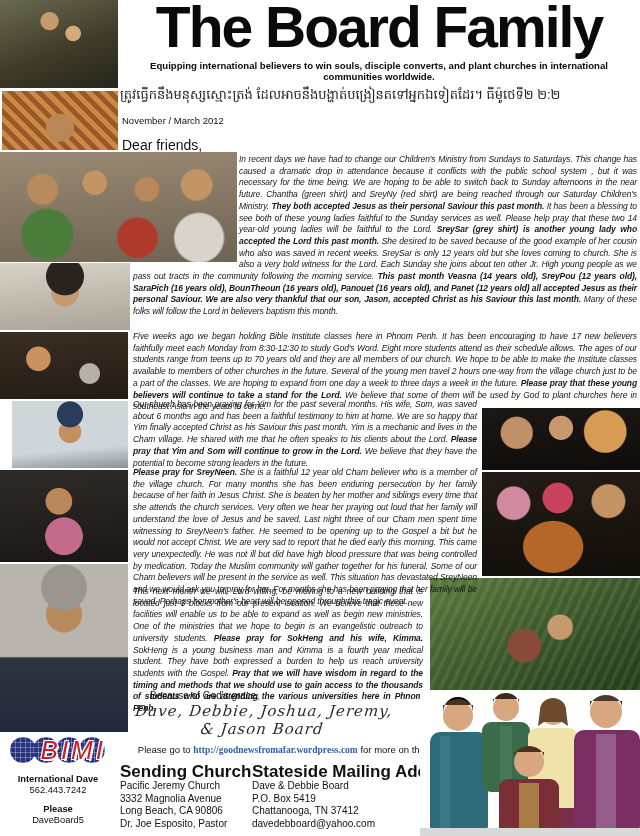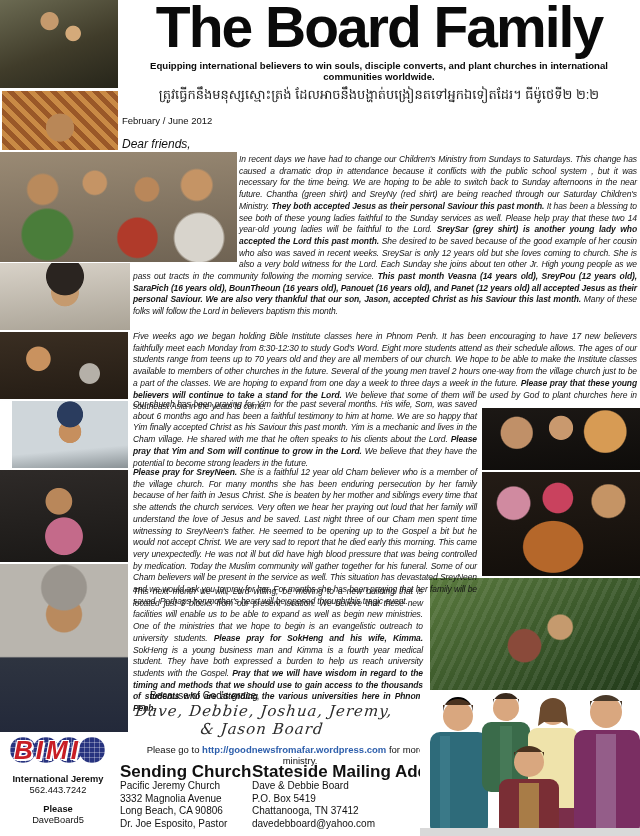--- a/index.html
+++ b/index.html
@@ -6,24 +6,24 @@
   #page { position:relative; width:640px; height:836px; background:#fff; overflow:hidden;
           font-family:"Liberation Sans", sans-serif; color:#111; }
 
   
   .title { position:absolute; left:118px; top:-6px; width:522px; text-align:center;
            font-size:57px; font-weight:bold; letter-spacing:-2px; color:#0a0a0a; }
   .sub1  { position:absolute; left:120px; top:60px; width:518px; text-align:center;
            font-size:9.6px; font-weight:bold; color:#0a0a0a; }
   .sub2  { position:absolute; left:120px; top:74px; width:518px; text-align:center;
            font-size:9.6px; font-weight:bold; color:#0a0a0a; }
-  .khmer { position:absolute; left:120px; top:86px; width:518px; text-align:center;
+  .khmer { position:absolute; left:120px; top:86px; width:518px; 
            font-size:13px; color:#222; }
   .dateline { position:absolute; left:122px; top:115px; font-size:9.5px; }
-  .salutation { position:absolute; left:122px; top:137px; font-size:12px;font-style:italic; }
+  .salutation { position:absolute; left:122px; top:137px; font-size:14px; }
 
   
   .para { position:absolute; text-align:justify; font-size:8.5px; line-height:11.7px;
           color:#161616; letter-spacing:-0.1px;font-style:italic; }
   .para .bd { font-weight:bold; }
   .cutout { float:left; width:106px; height:110px; }
 
   
   .ph { position:absolute; }
   .ph-child   { background: radial-gradient(circle at 42% 24%, #c59a6d 0 9%, rgba(0,0,0,0) 10%),
@@ -67,47 +67,47 @@
                 radial-gradient(circle at 45% 55%, #8a4a3a 0 12%, rgba(0,0,0,0) 13%),
                 repeating-linear-gradient(115deg, rgba(255,255,255,.08) 0 4px, rgba(0,0,0,0) 4px 9px),
                 linear-gradient(150deg,#5a7a3e,#2e4a22 70%,#223a1a); }
 
   
   .grace { position:absolute; left:150px; top:690px; width:220px; text-align:left; font-size:10px; }
   .signature { position:absolute; left:128px; top:702px; width:270px; text-align:center;
                font-family:"DejaVu Serif", serif; font-style:italic; font-size:15px;
                letter-spacing:1px; color:#2a2a2a; transform:skewX(-6deg); }
   .linkline { position:absolute; left:135px; top:744px; width:330px; text-align:center; font-size:9.5px; }
-  .linkline .url { color:#2e5fac; font-weight:bold; text-decoration:none; }
+  .linkline .url { color:#2e5fac; font-weight:bold; text-decoration:none;font-family:Liberation Serif, serif; }
 
   .bimi { position:absolute; left:10px; top:731px; width:96px; height:42px; }
   .globe { position:absolute; top:6px; width:26px; height:26px; border-radius:50%;
            background: repeating-linear-gradient(0deg, rgba(255,255,255,.30) 0 1px, rgba(0,0,0,0) 1px 5px),
                        repeating-linear-gradient(90deg, rgba(255,255,255,.30) 0 1px, rgba(0,0,0,0) 1px 5px),
                        radial-gradient(circle,#27337f 0 70%,#182257); }
   .g1{left:0;} .g2{left:23px;} .g3{left:46px;} .g4{left:69px;}
-  .bimi-text { position:absolute; left:4px; top:4px; width:92px; text-align:left;
-               font-style:italic; font-weight:bold; font-size:26px; letter-spacing:3px; color:#c81e25;
+  .bimi-text { position:absolute; left:4px; top:4px; width:92px; text-align:right;
+               font-style:italic; font-weight:normal; font-size:26px; letter-spacing:3px; color:#c81e25;
                text-shadow:-1px -1px 0 #fff,1px -1px 0 #fff,-1px 1px 0 #fff,1px 1px 0 #fff,2px 2px 0 #fff; }
   .contact { position:absolute; left:0; width:116px; text-align:center; font-size:9.3px; line-height:11px; }
   .contact .lbl { font-weight:bold; }
   .addr { position:absolute; top:766px; font-size:10px; line-height:12.8px; }
   .addr .hd { font-weight:bold; font-size:17px; margin-bottom:1px; }
 
   .portrait { position:absolute; left:420px; top:690px; width:220px; height:146px; background:#fff; }
 </style>
 </head>
 <body>
 
 <div id="page">
 
   <div class="title">The Board Family</div>
   <div class="sub1">Equipping international believers to win souls, disciple converts, and plant churches in international communities worldwide.</div>
   <div class="khmer">ត្រូវធ្វើកនឹងមនុស្សស្មោះត្រង់ ដែលអាចនឹងបង្ហាត់បង្រៀនតទៅអ្នកឯទៀតដែរ។ ធីម៉ូថេទី២ ២:២</div>
-  <div class="dateline">February / June 2012</div>
+  <div class="dateline">November / March 2012</div>
   <div class="salutation">Dear friends,</div>
 
   <div class="ph ph-child" style="left:0;top:0;width:118px;height:88px"></div>
   <div class="ph ph-headwrap" style="left:2px;top:91px;width:116px;height:59px"></div>
   <div class="ph ph-group" style="left:0;top:152px;width:237px;height:110px"></div>
   <div class="ph ph-woman" style="left:0;top:263px;width:130px;height:67px"></div>
   <div class="ph ph-meal" style="left:0;top:332px;width:128px;height:67px"></div>
   <div class="ph ph-cap" style="left:12px;top:401px;width:116px;height:67px"></div>
   <div class="ph ph-pink" style="left:0;top:470px;width:128px;height:92px"></div>
   <div class="ph ph-elderly" style="left:0;top:564px;width:128px;height:168px"></div>
@@ -137,21 +137,21 @@
   <div class="linkline"><span>Please go to </span><a href="#" class="url">http://goodnewsfromafar.wordpress.com</a><span> for more on the ministry.</span></div>
 
   <div class="bimi">
     <span class="globe g1"></span>
     <span class="globe g2"></span>
     <span class="globe g3"></span>
     <span class="globe g4"></span>
     <span class="bimi-text">BIMI</span>
   </div>
   <div class="contact" style="top:774px">
-    <div class="lbl">International Jeremy</div>
+    <div class="lbl">International Dave</div>
     <div>562.443.7242</div>
   </div>
   <div class="contact" style="top:804px">
     <div class="lbl">Please</div>
     <div>DaveBoard5</div>
   </div>
 
   <div class="addr" style="left:120px">
     <div class="hd">Sending Church</div>
     <div>Pacific Jeremy Church</div>

